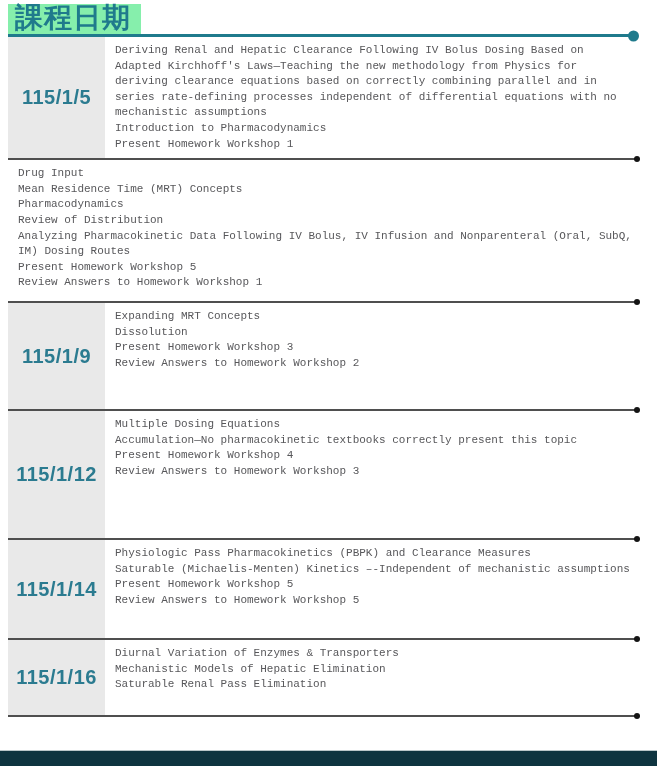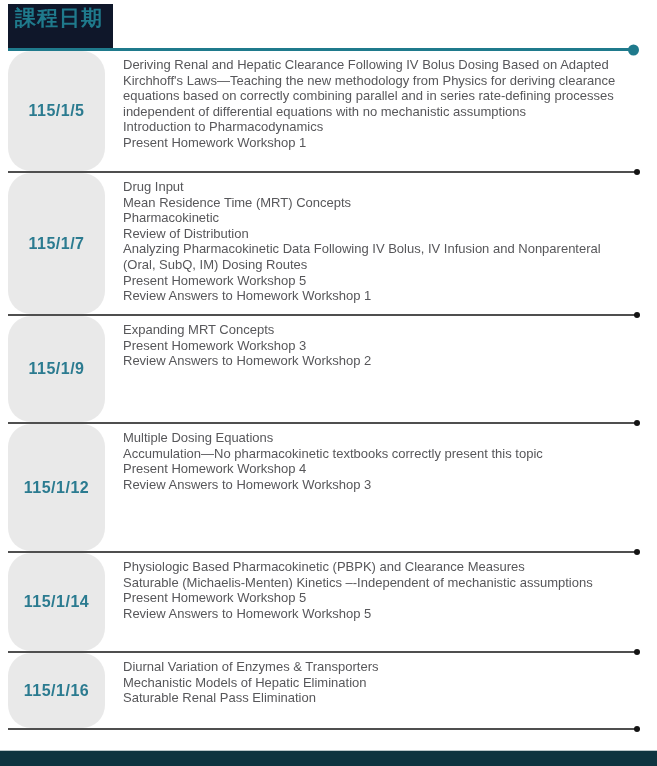--- a/index.html
+++ b/index.html
@@ -10,26 +10,26 @@
     position: relative;
     background: #ffffff;
     font-family: "Liberation Sans", sans-serif;
     overflow: hidden;
   }
   .page {
     padding: 4px 19px 0 8px;
   }
   .title-box {
     display: inline-block;
-    background: #0f172a;
+    background: #86efac;
     color: #1f7a8c;
     font-weight: bold;
-    font-size: 21px;
+    font-size: 28px;
     line-height: 24px;
-    padding: 2px 10px 18px 7px;
+    padding: 2px 10px 4px 7px;
     letter-spacing: 1px;
   }
   .rule {
     position: relative;
     height: 3px;
     width: 630px;
     background: #1f7a8c;
   }
   .rule-dot {
     position: absolute;
@@ -49,31 +49,31 @@
   section.row:nth-of-type(4) { min-height: 127px; }
   section.row:nth-of-type(5) { min-height: 98px; }
   section.row:nth-of-type(6) { min-height: 75px; }
   .date-cell {
     flex: 0 0 97px;
     background: #e9e9e9;
     display: flex;
     align-items: center;
     justify-content: center;
     color: #2b7b90;
-    font-size: 16px;
+    font-size: 20px;
     font-weight: 600;
     letter-spacing: 0.5px;
-    border-radius: 23px;
   }
   .content-cell {
     flex: 1;
-    padding: 6px 4px 6px 18px;
+    padding: 6px 4px 6px 10px;
     color: #57575a;
-    font-size: 13px;
+    font-size: 11px;
     line-height: 15.6px;
+    font-family: Liberation Mono, monospace;
   }
   .topic { margin: 0; }
   .divider {
     position: relative;
     height: 2px;
     width: 630px;
     background: #4f4f4f;
   }
   .divider-dot {
     position: absolute;
@@ -110,39 +110,39 @@
           <p class="topic">Deriving Renal and Hepatic Clearance Following IV Bolus Dosing Based on Adapted Kirchhoff's Laws—Teaching the new methodology from Physics for deriving clearance equations based on correctly combining parallel and in series rate-defining processes independent of differential equations with no mechanistic assumptions</p>
           <p class="topic">Introduction to Pharmacodynamics</p>
           <p class="topic">Present Homework Workshop 1</p>
         </div>
   </section>
   <div class="divider">
     <span class="divider-dot"></span>
   </div>
 
   <section class="row">
-    <div class="date-cell">115/1/7</div>
     <div class="content-cell">
           <p class="topic">Drug Input</p>
           <p class="topic">Mean Residence Time (MRT) Concepts</p>
-          <p class="topic">Pharmacokinetic</p>
+          <p class="topic">Pharmacodynamics</p>
           <p class="topic">Review of Distribution</p>
           <p class="topic">Analyzing Pharmacokinetic Data Following IV Bolus, IV Infusion and Nonparenteral (Oral, SubQ, IM) Dosing Routes</p>
           <p class="topic">Present Homework Workshop 5</p>
           <p class="topic">Review Answers to Homework Workshop 1</p>
         </div>
   </section>
   <div class="divider">
     <span class="divider-dot"></span>
   </div>
 
   <section class="row">
     <div class="date-cell">115/1/9</div>
     <div class="content-cell">
           <p class="topic">Expanding MRT Concepts</p>
+          <p class="topic">Dissolution</p>
           <p class="topic">Present Homework Workshop 3</p>
           <p class="topic">Review Answers to Homework Workshop 2</p>
         </div>
   </section>
   <div class="divider">
     <span class="divider-dot"></span>
   </div>
 
   <section class="row">
     <div class="date-cell">115/1/12</div>
@@ -153,21 +153,21 @@
           <p class="topic">Review Answers to Homework Workshop 3</p>
         </div>
   </section>
   <div class="divider">
     <span class="divider-dot"></span>
   </div>
 
   <section class="row">
     <div class="date-cell">115/1/14</div>
     <div class="content-cell">
-          <p class="topic">Physiologic Based Pharmacokinetic (PBPK) and Clearance Measures</p>
+          <p class="topic">Physiologic Pass Pharmacokinetics (PBPK) and Clearance Measures</p>
           <p class="topic">Saturable (Michaelis-Menten) Kinetics –-Independent of mechanistic assumptions</p>
           <p class="topic">Present Homework Workshop 5</p>
           <p class="topic">Review Answers to Homework Workshop 5</p>
         </div>
   </section>
   <div class="divider">
     <span class="divider-dot"></span>
   </div>
 
   <section class="row">

